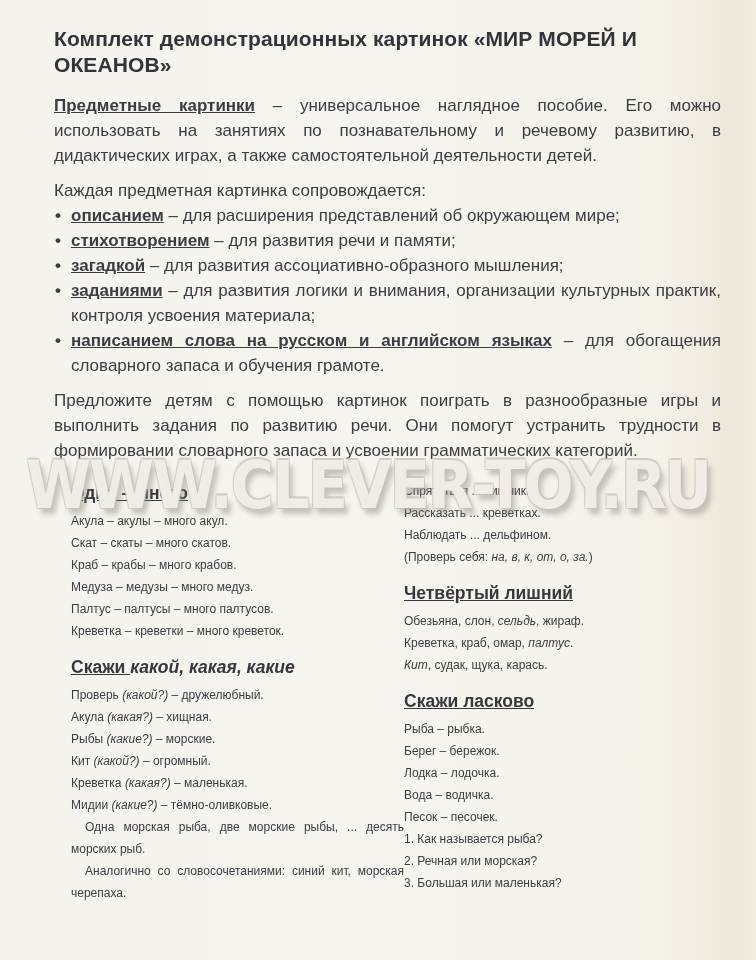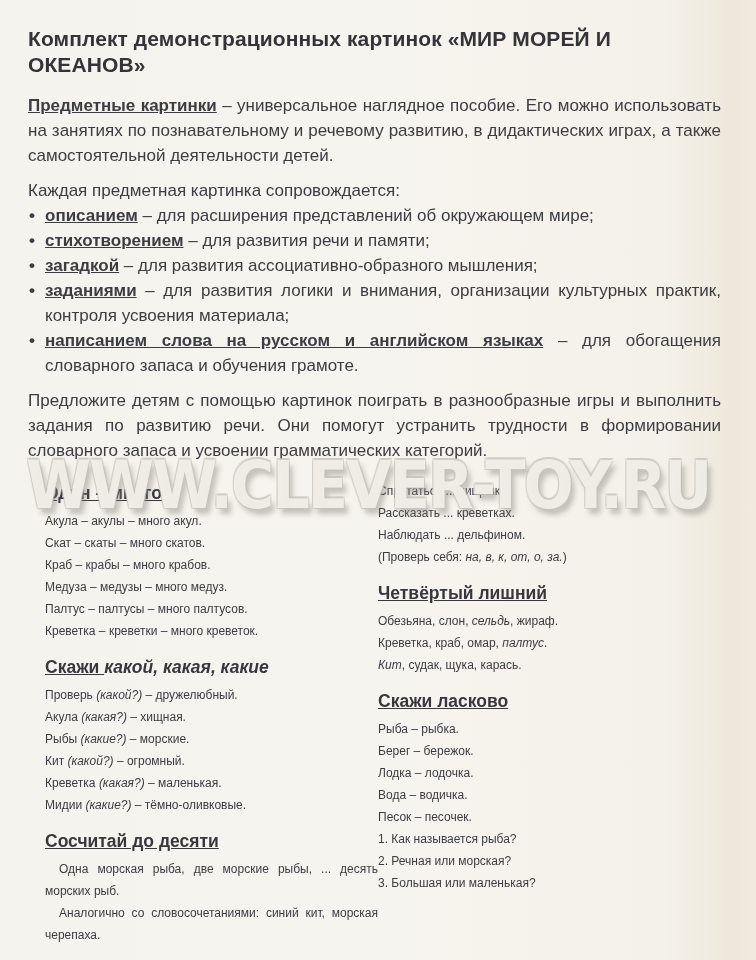--- a/index.html
+++ b/index.html
@@ -5,21 +5,21 @@
   html,body{margin:0;padding:0;background:#e8e5de;}
   .page{
     position:relative;
     width:756px;height:960px;
     margin:0 auto;
     background:linear-gradient(90deg,#f5f3ed 0%,#f6f4ee 55%,#f4f1e9 88%,#eee8db 97%,#f1ebdf 100%);
     font-family:"Liberation Sans","DejaVu Sans",sans-serif;
     color:#3c3c43;
     overflow:hidden;
   }
-  .content{padding:26px 35px 0 28px;}
+  .content{padding:26px 35px 0 54px;}
   .title{
     font-size:21px;font-weight:bold;color:#333339;
     letter-spacing:0.1px;margin:0 0 15px 0;line-height:26px;
   }
   .para{font-size:17px;line-height:25px;text-align:justify;margin:0 0 10px 0;}
   .para.tight{margin-bottom:0;}
   .bullet{
     font-size:17px;line-height:25px;text-align:justify;
     position:relative;padding-left:17px;margin:0;
   }
@@ -81,21 +81,20 @@
           <div class="section">
             <div class="heading"><span class="s-b">Скажи </span><span class="s-bi">какой, какая, какие</span></div>
             <div class="line"><span class="s-n">Проверь </span><span class="s-i">(какой?)</span><span class="s-n"> – дружелюбный.</span></div>
             <div class="line"><span class="s-n">Акула </span><span class="s-i">(какая?)</span><span class="s-n"> – хищная.</span></div>
             <div class="line"><span class="s-n">Рыбы </span><span class="s-i">(какие?)</span><span class="s-n"> – морские.</span></div>
             <div class="line"><span class="s-n">Кит </span><span class="s-i">(какой?)</span><span class="s-n"> – огромный.</span></div>
             <div class="line"><span class="s-n">Креветка </span><span class="s-i">(какая?)</span><span class="s-n"> – маленькая.</span></div>
             <div class="line"><span class="s-n">Мидии </span><span class="s-i">(какие?)</span><span class="s-n"> – тёмно-оливковые.</span></div>
           </div>
           <div class="section">
-            <div class="heading"><span class="s-b">Сосчитай до десяти</span></div>
             <div class="line indent"><span class="s-n">Одна морская рыба, две морские рыбы, ... десять морских рыб.</span></div>
             <div class="line indent"><span class="s-n">Аналогично со словосочетаниями: синий кит, морская черепаха.</span></div>
           </div>
         </div>
       <div class="col-right">
       <div class="section">
             <div class="line"><span class="s-n">Спрятаться ... хищника.</span></div>
             <div class="line"><span class="s-n">Рассказать ... креветках.</span></div>
             <div class="line"><span class="s-n">Наблюдать ... дельфином.</span></div>
             <div class="line"><span class="s-n">(Проверь себя: </span><span class="s-i">на, в, к, от, о, за.</span><span class="s-n">)</span></div>

